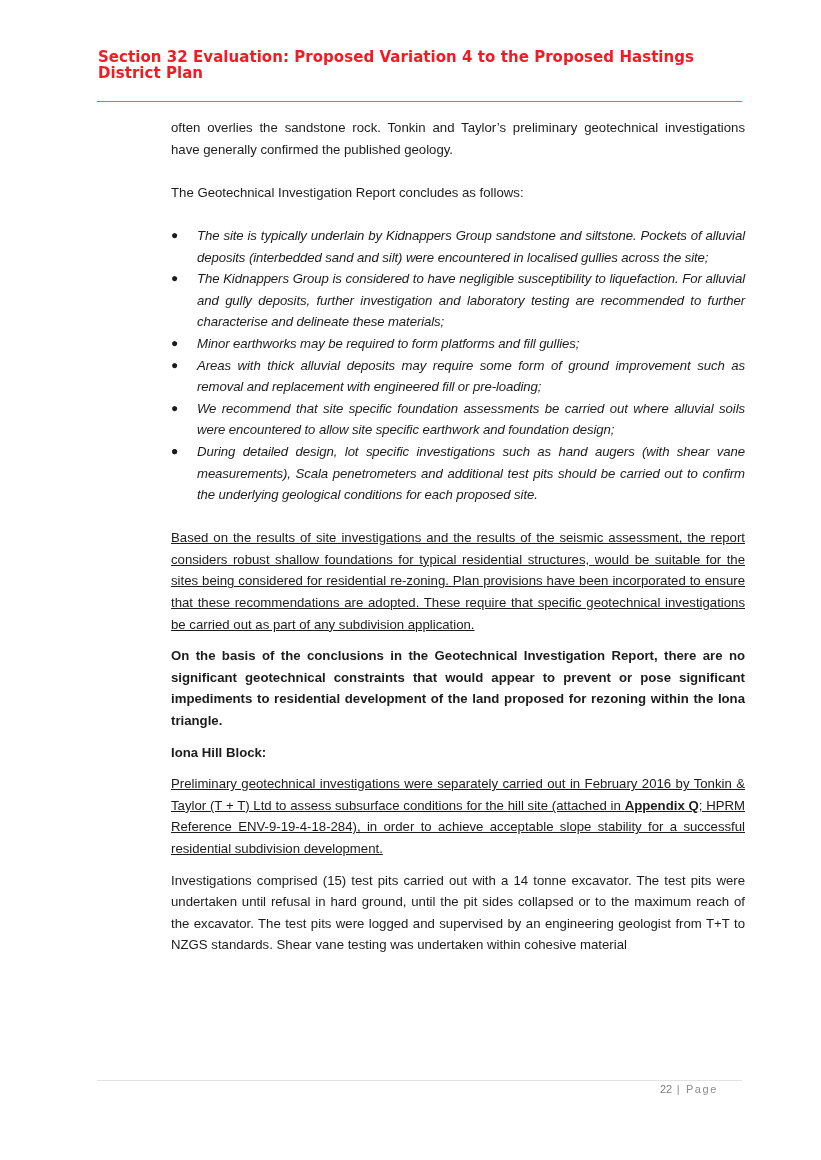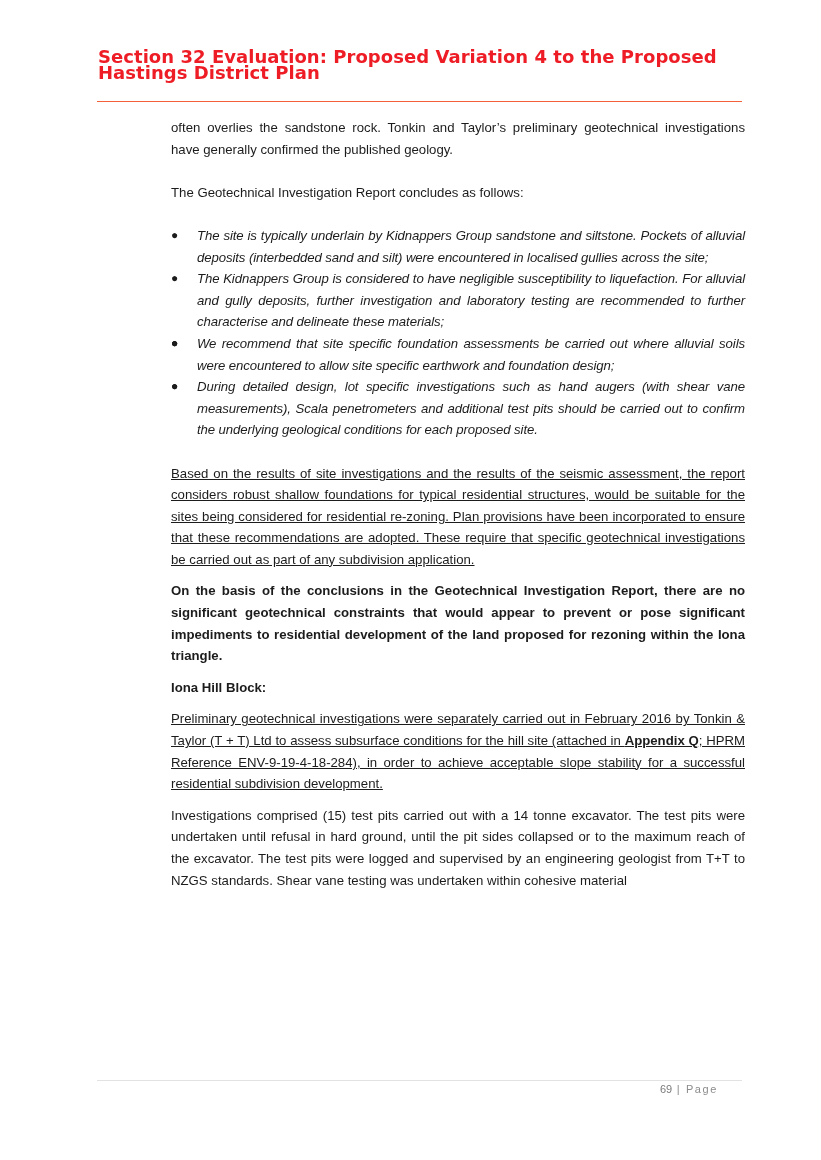--- a/index.html
+++ b/index.html
@@ -14,21 +14,21 @@
       overflow: hidden;
       color: #1a1a1a;
     }
     .page-header {
       position: absolute;
       left: 98px;
       top: 49px;
       width: 645px;
       font-family: "DejaVu Sans", sans-serif;
       font-weight: bold;
-      font-size: 18px;
+      font-size: 15px;
       line-height: 16px;
       color: #ee1c25;
       letter-spacing: 0.05px;
     }
     .header-rule {
       position: absolute;
       left: 97px;
       top: 101px;
       width: 645px;
       height: 0;
@@ -104,32 +104,32 @@
 <div class="page-header">Section 32 Evaluation: Proposed Variation 4 to the Proposed Hastings District Plan</div>
 <div class="header-rule"></div>
 
 <div class="content">
   <p class="p-intro">often overlies the sandstone rock.  Tonkin and Taylor’s preliminary geotechnical investigations have generally confirmed the published geology.</p>
   <p class="p-lead">The Geotechnical Investigation Report concludes as follows:</p>
 
   <ul class="bullets">
     <li><span class="bullet">●</span><span>The site is typically underlain by Kidnappers Group sandstone and siltstone.  Pockets of alluvial deposits (interbedded sand and silt) were encountered in localised gullies across the site;</span></li>
     <li><span class="bullet">●</span><span>The Kidnappers Group is considered to have negligible susceptibility to liquefaction.  For alluvial and gully deposits, further investigation and laboratory testing are recommended to further characterise and delineate these materials;</span></li>
-    <li><span class="bullet">●</span></li>
-    <li><span class="bullet">●</span></li>
+    <li><span class="bullet">●</span><span>Minor earthworks may be required to form platforms and fill gullies;</span></li>
+    <li><span class="bullet">●</span><span>Areas with thick alluvial deposits may require some form of ground improvement such as removal and replacement with engineered fill or pre-loading;</span></li>
     <li><span class="bullet">●</span><span>We recommend that site specific foundation assessments be carried out where alluvial soils were encountered to allow site specific earthwork and foundation design;</span></li>
     <li><span class="bullet">●</span></li>
     <li><span class="bullet">●</span><span>During detailed design, lot specific investigations such as hand augers (with shear vane measurements), Scala penetrometers and additional test pits should be carried out to confirm the underlying geological conditions for each proposed site.</span></li>
   </ul>
 
   <p class="p-spaced">Based on the results of site investigations and the results of the seismic assessment, the report considers robust shallow foundations for typical residential structures, would be suitable for the sites being considered for residential re-zoning.  Plan provisions have been incorporated to ensure that these recommendations are adopted.  These require that specific geotechnical investigations be carried out as part of any subdivision application.</p>
 
   <p class="p-bold">On the basis of the conclusions in the Geotechnical Investigation Report, there are no significant geotechnical constraints that would appear to prevent or pose significant impediments to residential development of the land proposed for rezoning within the Iona triangle.</p>
 
   <p class="subhead">Iona Hill Block:</p>
 
   <p class="p-spaced"><span>Preliminary geotechnical investigations were separately carried out in February 2016 by Tonkin &amp; Taylor (T + T) Ltd to assess subsurface conditions for the hill site (attached in </span><b>Appendix Q</b><span>; HPRM Reference ENV-9-19-4-18-284), in order to achieve acceptable slope stability for a successful residential subdivision development.</span></p>
 
   <p>Investigations comprised (15) test pits carried out with a 14 tonne excavator.  The test pits were undertaken until refusal in hard ground, until the pit sides collapsed or to the maximum reach of the excavator.  The test pits were logged and supervised by an engineering geologist from T+T to NZGS standards.  Shear vane testing was undertaken within cohesive material</p>
 </div>
 
 <div class="footer-rule"></div>
-<div class="page-number"><span class="num">69</span><span> | </span><span>Page</span></div>
+<div class="page-number"><span class="num">22</span><span> | </span><span>Page</span></div>
 
 </body></html>

